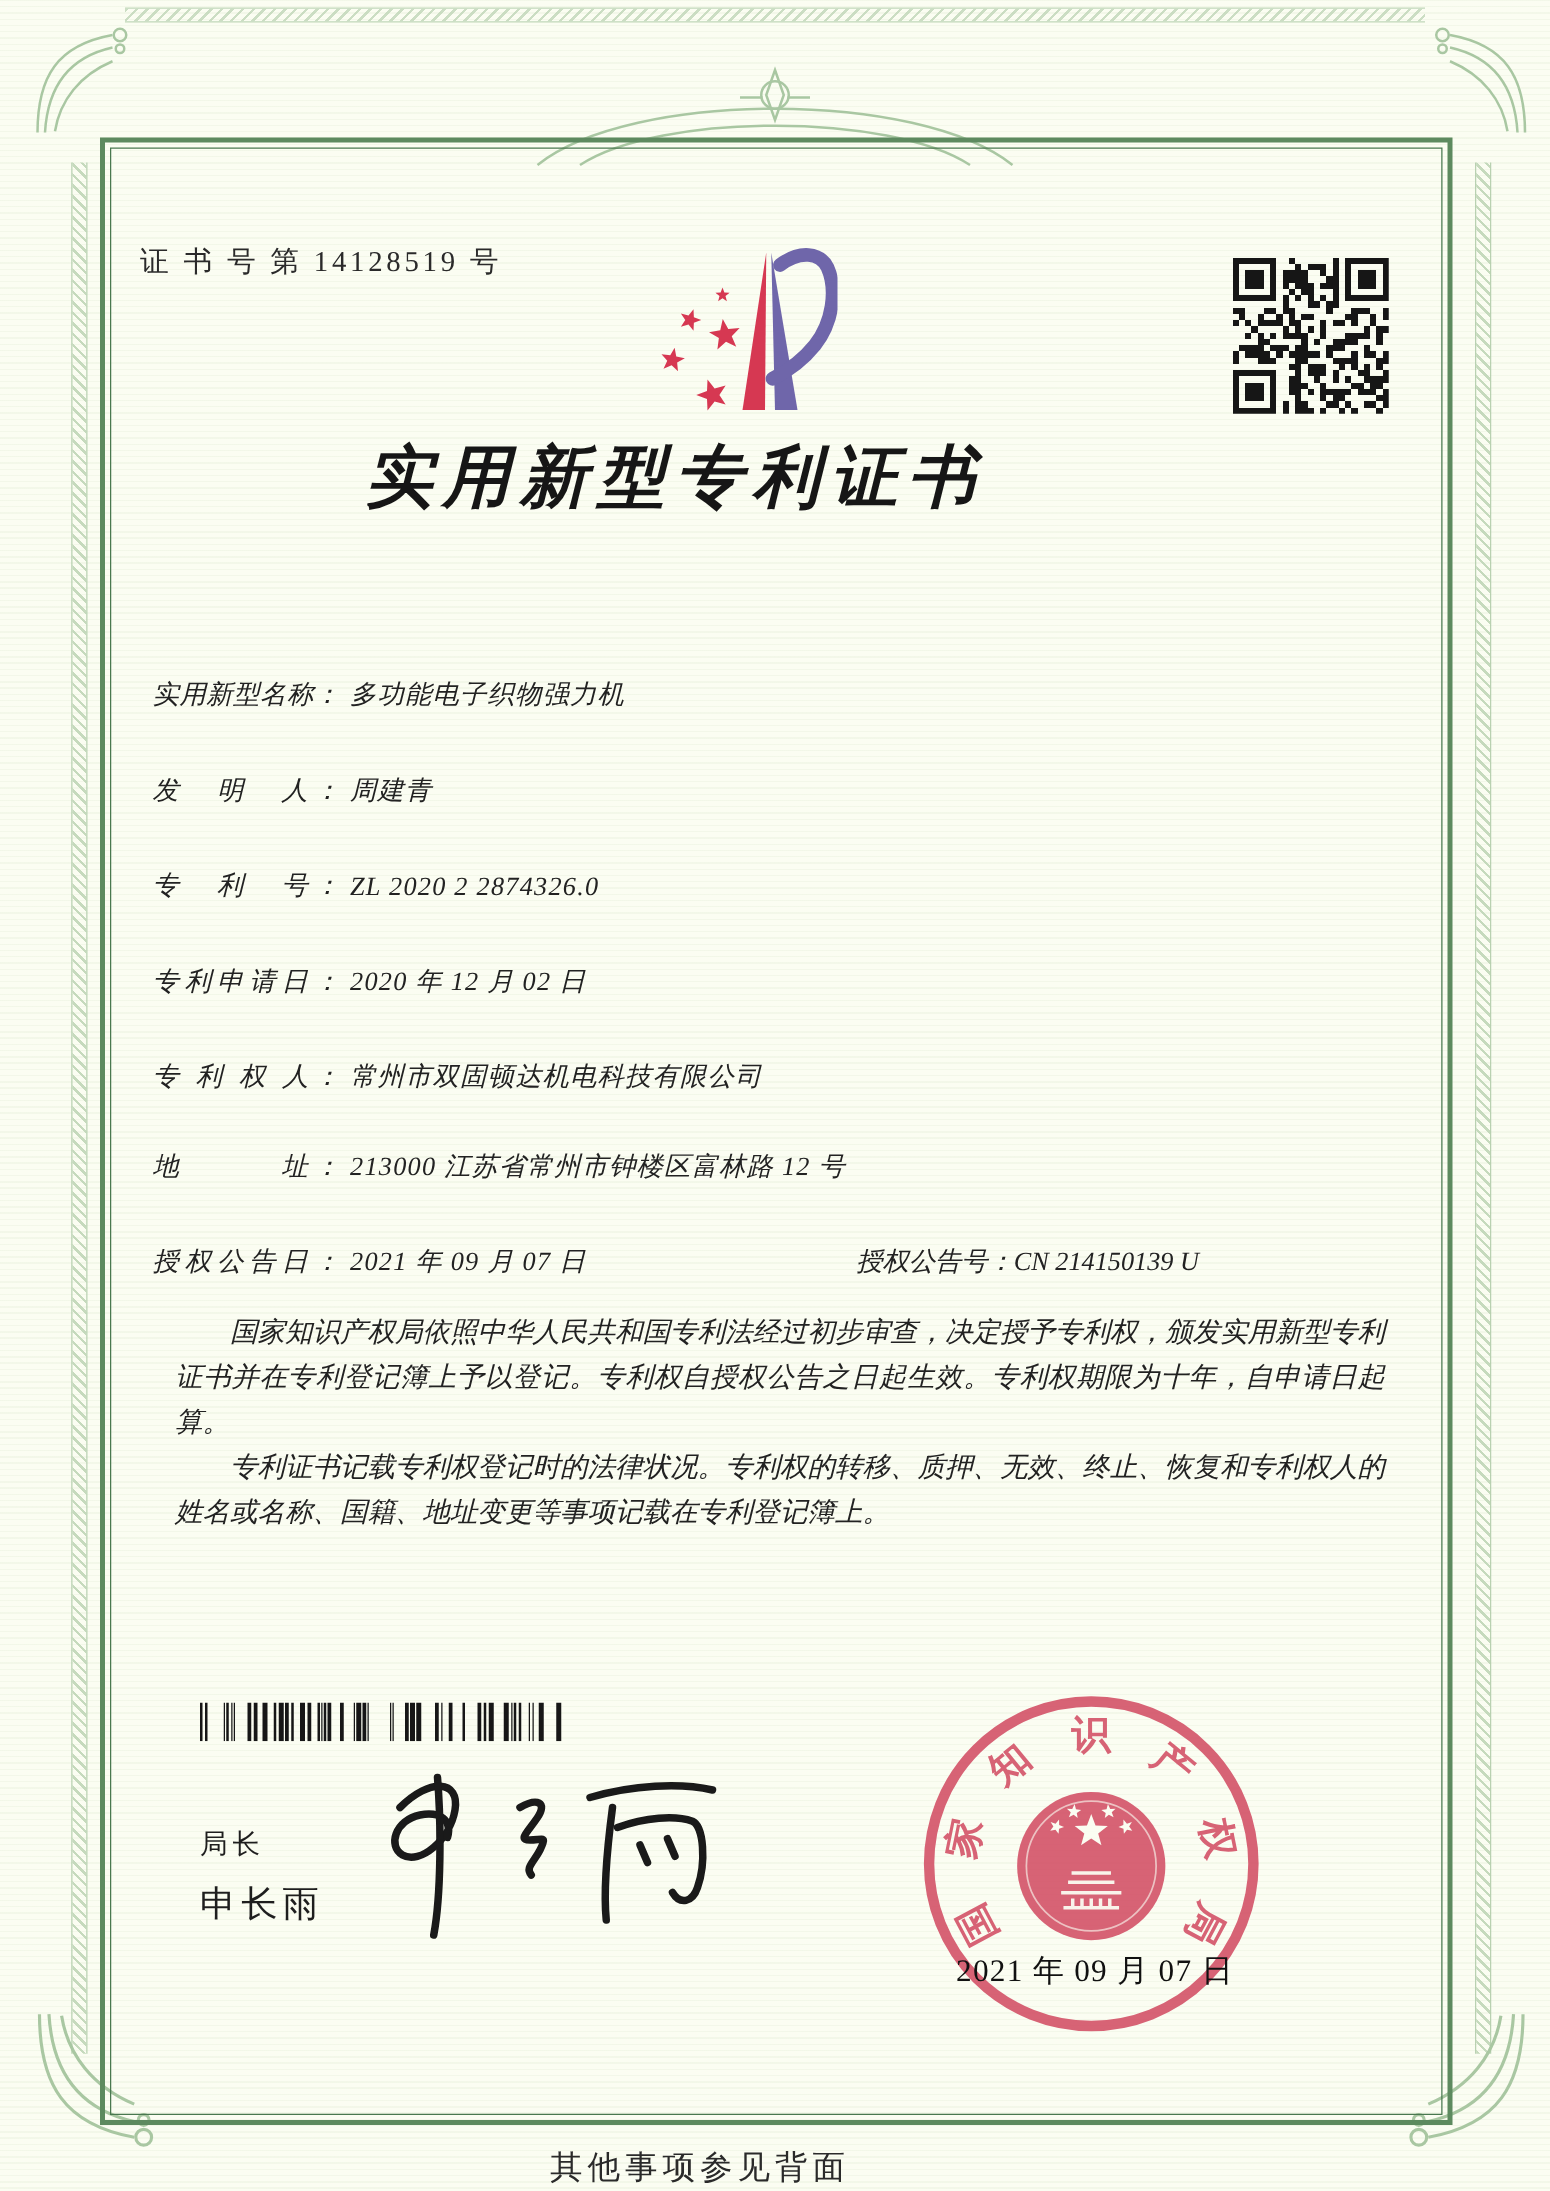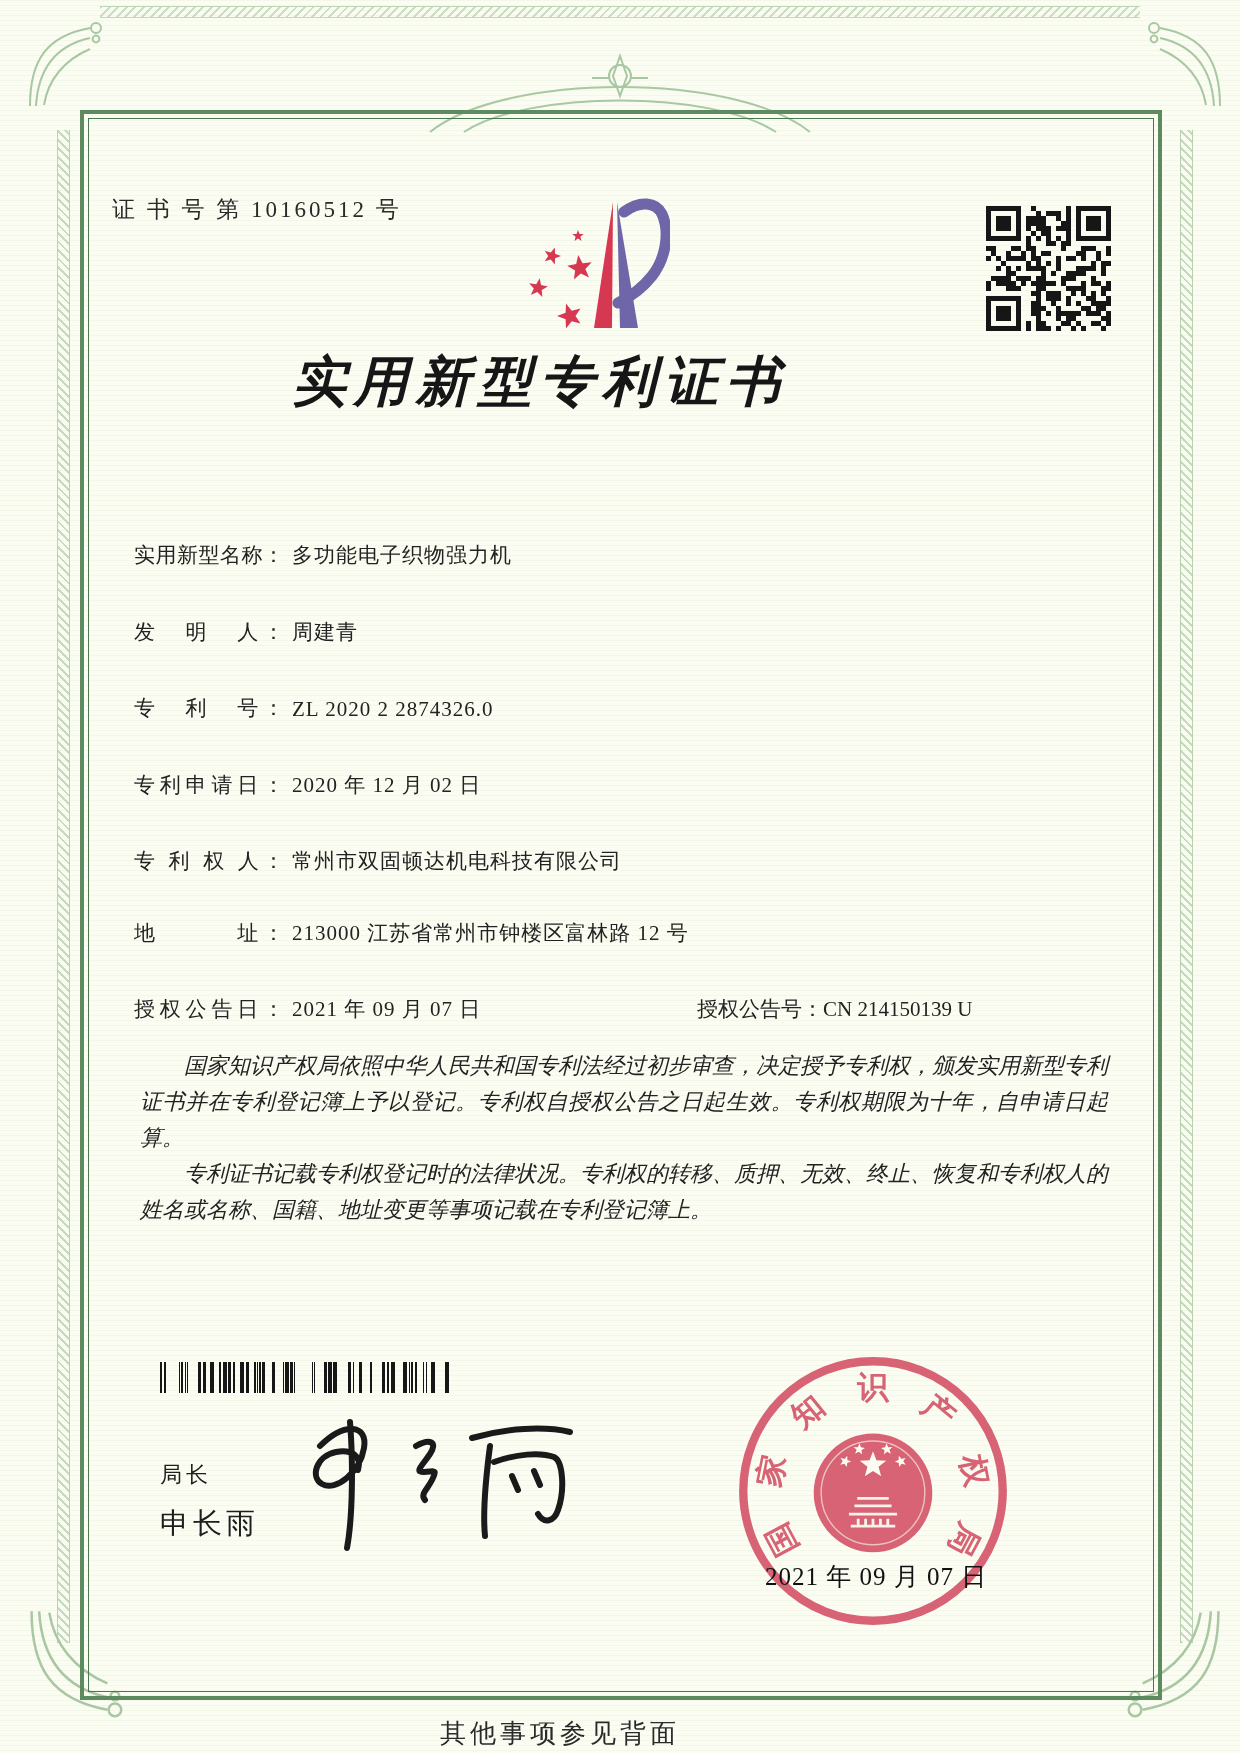--- a/index.html
+++ b/index.html
@@ -39,21 +39,21 @@
   .cert-no { position:absolute; left:112px; top:194px; font-size:23px; letter-spacing:3px; color:#2a2a2a; }
   .logo { position:absolute; left:520px; top:196px; width:150px; height:142px; }
   .qr { position:absolute; left:986px; top:206px; width:125px; height:125px; }
 
   .title {
     position:absolute; left:290px; top:346px; width:500px; text-align:center;
     font-size:54px; font-weight:700; letter-spacing:8px; color:#161616; white-space:nowrap;font-style:italic;
   }
 
   
-  .field-row { position:absolute; left:134px; font-size:21px; white-space:nowrap; color:#222; }
+  .field-row { position:absolute; left:122px; font-size:21px; white-space:nowrap; color:#222;font-style:italic; }
   .field-label {
     display:inline-block; width:150px; text-align:justify; text-align-last:justify;
     vertical-align:bottom;
   }
   .field-value { margin-left:8px; letter-spacing:1px; }
   .gazette-pair { position:absolute; left:563px; top:0; font-size:21px; white-space:nowrap; }
 
   
   .body-text {
     position:absolute; left:140px; top:1048px; width:968px;
@@ -128,21 +128,21 @@
       <circle cx="200" cy="28" r="11"></circle>
       <path d="M200,8 L207,28 L200,48 L193,28 Z"></path>
       <path d="M172,30 h18 M210,30 h18"></path>
     </g>
   </svg>
 
   <div class="frame">
     <div class="frame-inner"></div>
   </div>
 
-  <div class="cert-no">证 书 号 第 10160512 号</div>
+  <div class="cert-no">证 书 号 第 14128519 号</div>
 
   <svg class="logo" viewBox="0 0 150 142">
     <g id="logo-stars" fill="#d63852">
         <polygon points="58.0,34.0 59.5,38.0 63.7,38.1 60.4,40.8 61.5,44.9 58.0,42.5 54.5,44.9 55.6,40.8 52.3,38.1 56.5,38.0"></polygon>
         <polygon points="34.8,51.4 35.1,57.8 41.0,60.0 35.1,62.2 34.8,68.6 30.8,63.6 24.7,65.3 28.2,60.0 24.7,54.7 30.8,56.4"></polygon>
         <polygon points="58.2,59.1 62.6,67.2 71.7,66.3 65.4,72.9 69.0,81.4 60.8,77.4 53.9,83.5 55.1,74.4 47.2,69.7 56.2,68.1"></polygon>
         <polygon points="19.7,82.2 21.0,89.1 27.9,90.6 21.7,94.0 22.4,101.0 17.3,96.1 10.8,98.9 13.8,92.6 9.2,87.3 16.2,88.2"></polygon>
         <polygon points="46.0,107.6 51.7,114.8 60.5,112.4 55.5,120.0 60.5,127.6 51.7,125.2 46.0,132.4 45.6,123.2 37.0,120.0 45.6,116.8"></polygon>
       </g>
     <polygon points="93,6 74,132 92,132" fill="#d63852"></polygon>

